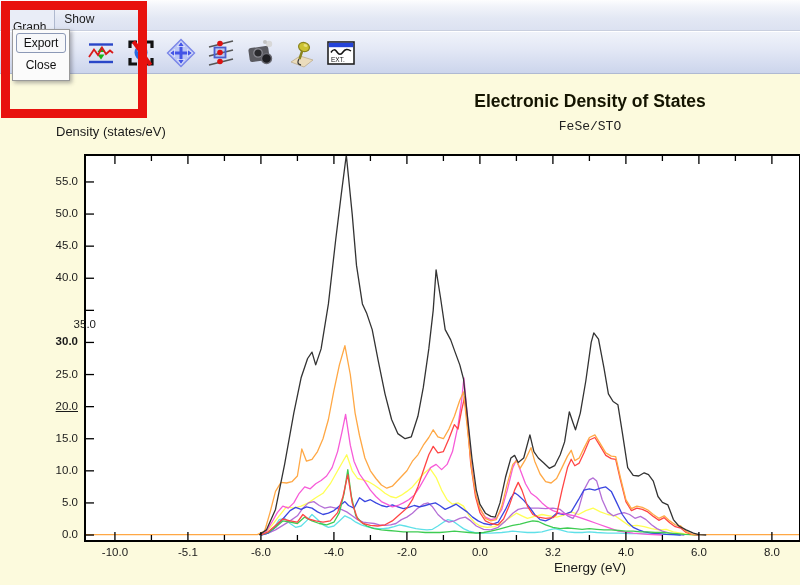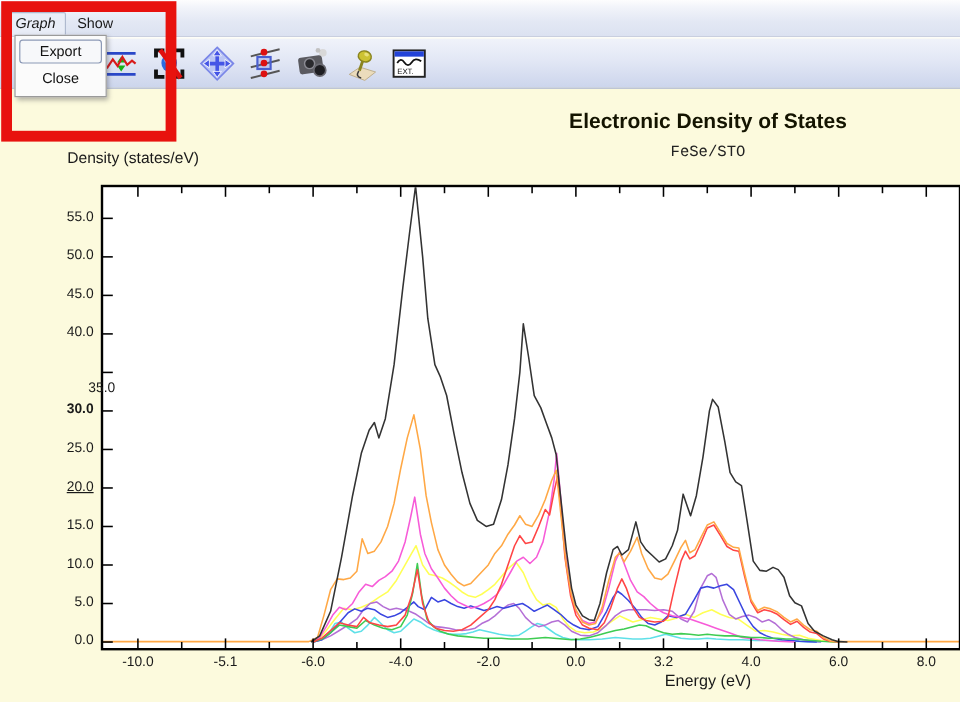--- a/index.html
+++ b/index.html
@@ -14,34 +14,34 @@
     background:linear-gradient(#FDFDFE 0%,#F2F4FA 20%,#E3E8F4 60%,#DCE2F1 100%);
     border-bottom:1px solid #C9CFDF;
     display:flex;align-items:flex-end;
   }
   .menubar-items{display:flex;align-items:center;height:21px;margin-left:4px;}
   .menu-item{
     font-size:12px;color:#1a1a1a;padding:2px 9px 3px 9px;cursor:default;
   }
   .menu-item.open{
     background:#E9EDF7;border:1px solid #AFB9CF;border-bottom:none;
-    padding:1px 8px 3px 8px;border-radius:2px 2px 0 0;font-style:italic;
+    padding:17px 8px 3px 8px;border-radius:2px 2px 0 0;
   }
   .toolbar{
     position:absolute;left:0;top:31px;width:800px;height:41px;
     background:linear-gradient(#F0F3FA 0%,#E2E7F5 45%,#CCD5EC 100%);
     border-top:1px solid #FFFFFF;
     border-bottom:1px solid #AFB9D2;
     display:flex;align-items:center;
   }
   .toolbar-icons{display:flex;gap:10px;margin-left:86px;}
   .tb-icon{width:30px;height:30px;display:block;cursor:pointer;}
   
   .dropdown{
-    position:absolute;left:12px;top:29px;width:77px;height:52px;
+    position:absolute;left:12px;top:29px;width:58px;height:52px;
     background:#FBFBFB;border:1px solid #9A9A9A;
     box-shadow:2px 2px 4px rgba(60,60,70,0.40);
     z-index:30;box-sizing:border-box;padding-top:3px;
   }
   .dd-item{
     height:20px;margin:0 3px 2px 3px;display:flex;align-items:center;justify-content:center;
     font-size:12px;color:#111;cursor:pointer;box-sizing:border-box;
   }
   .dd-item.focused{border:1px solid #8C99B6;border-radius:3px;background:#F7F8FA;}
   

